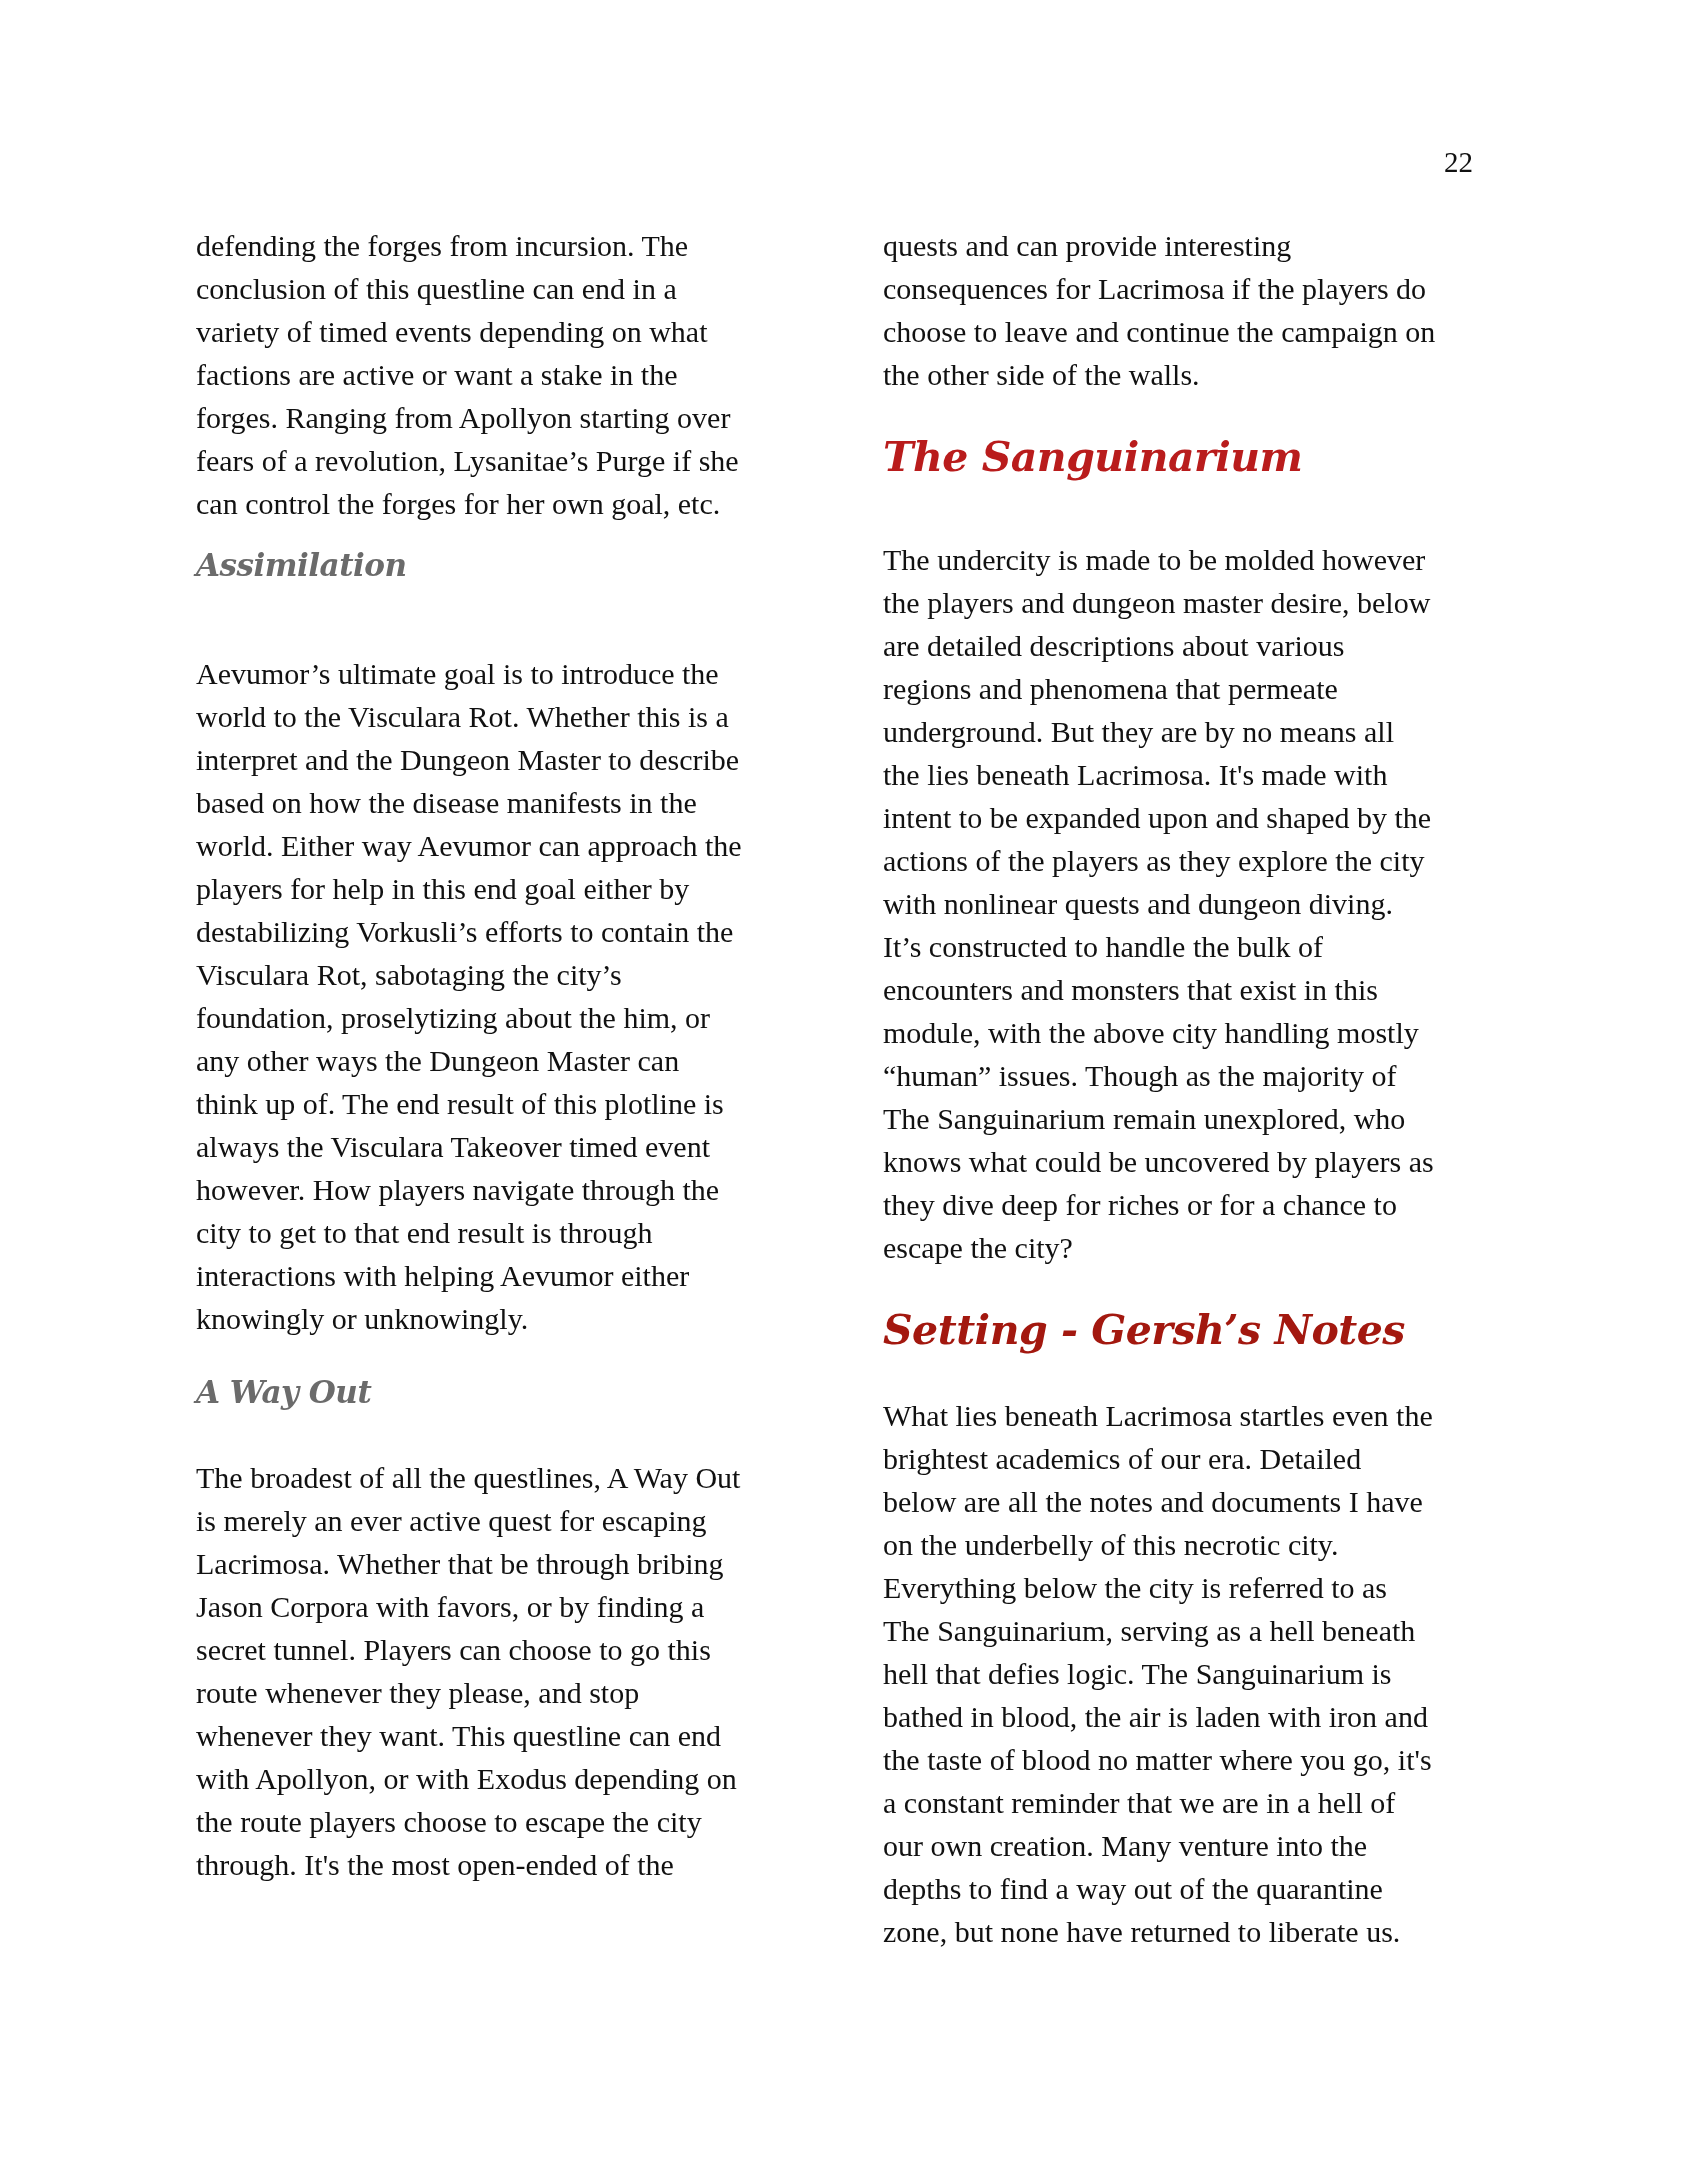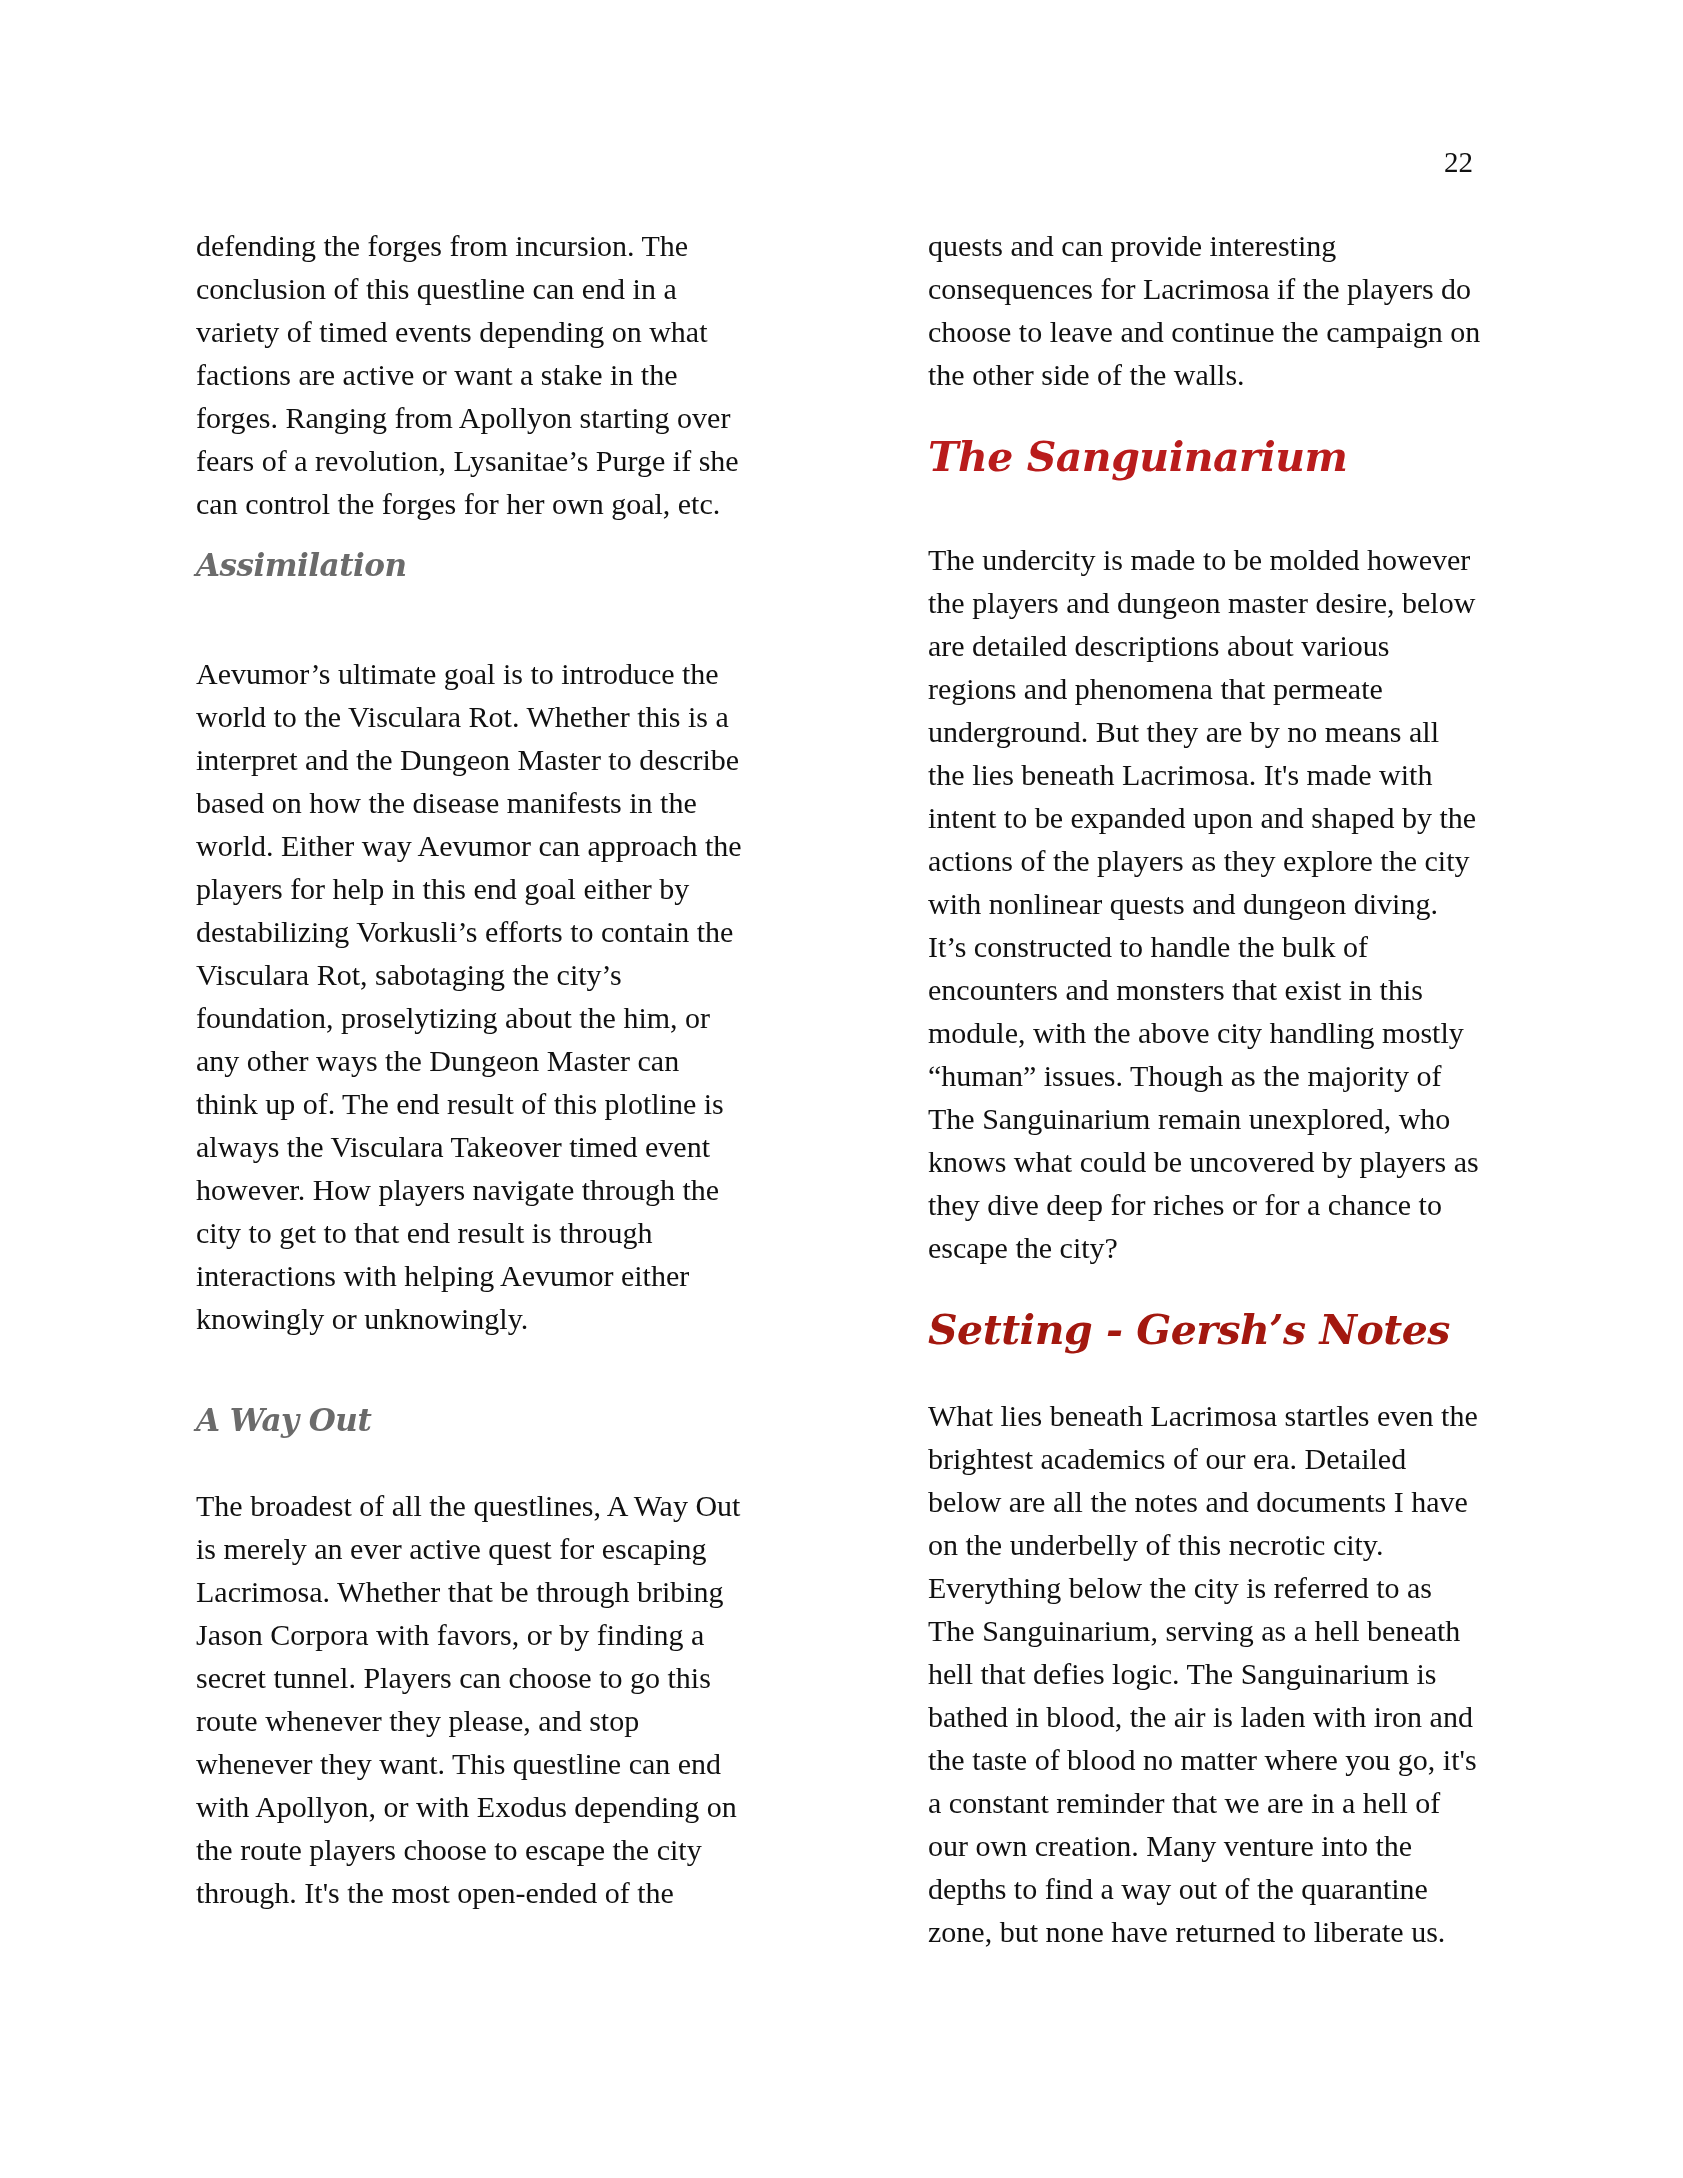--- a/index.html
+++ b/index.html
@@ -24,21 +24,21 @@
       font-size: 29px;
       line-height: 36px;
       color: #111;
     }
     .column {
       position: absolute;
       top: 224px;
       width: 594px;
     }
     .col-left { left: 196px; }
-    .col-right { left: 928px; width: 604px; }
+    .col-right { left: 883px; width: 604px; }
     .line {
       display: block;
       font-size: 30px;
       line-height: 43px;
       height: 43px;
       white-space: nowrap;
       color: #111;
     }
     .subhead {
       font-family: "DejaVu Serif", "Liberation Serif", serif;
@@ -94,21 +94,21 @@
     <span class="line">foundation, proselytizing about the him, or</span>
     <span class="line">any other ways the Dungeon Master can</span>
     <span class="line">think up of. The end result of this plotline is</span>
     <span class="line">always the Visculara Takeover timed event</span>
     <span class="line">however. How players navigate through the</span>
     <span class="line">city to get to that end result is through</span>
     <span class="line">interactions with helping Aevumor either</span>
     <span class="line">knowingly or unknowingly.</span>
   </div>
 
-  <h3 class="subhead" style="margin-top:60px;">A Way Out</h3>
+  <h3 class="subhead" style="margin-top:32px;">A Way Out</h3>
 
   <div style="margin-top:44px;">
     <span class="line">The broadest of all the questlines, A Way Out</span>
     <span class="line">is merely an ever active quest for escaping</span>
     <span class="line">Lacrimosa. Whether that be through bribing</span>
     <span class="line">Jason Corpora with favors, or by finding a</span>
     <span class="line">secret tunnel. Players can choose to go this</span>
     <span class="line">route whenever they please, and stop</span>
     <span class="line">whenever they want. This questline can end</span>
     <span class="line">with Apollyon, or with Exodus depending on</span>

